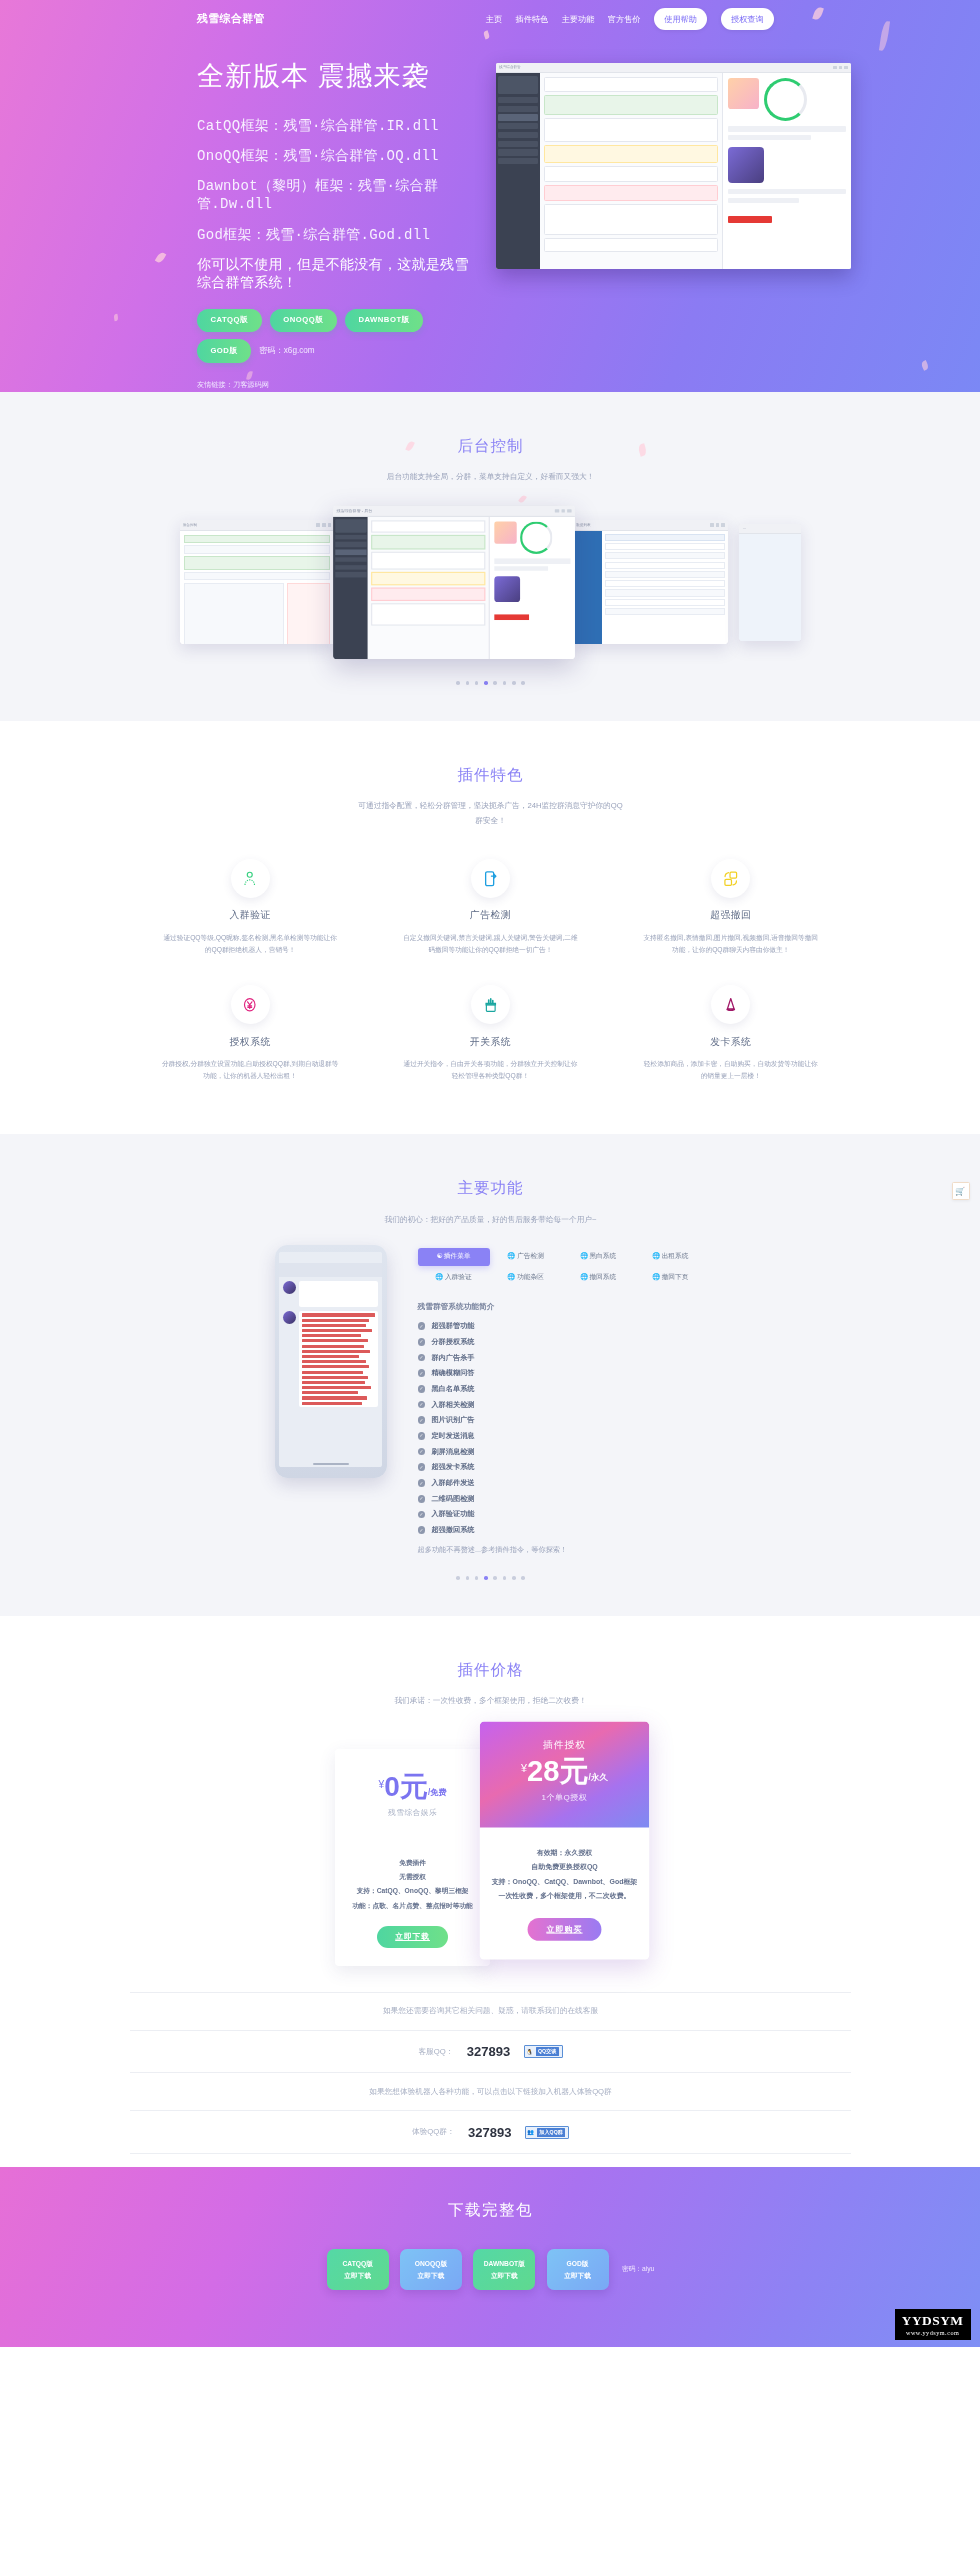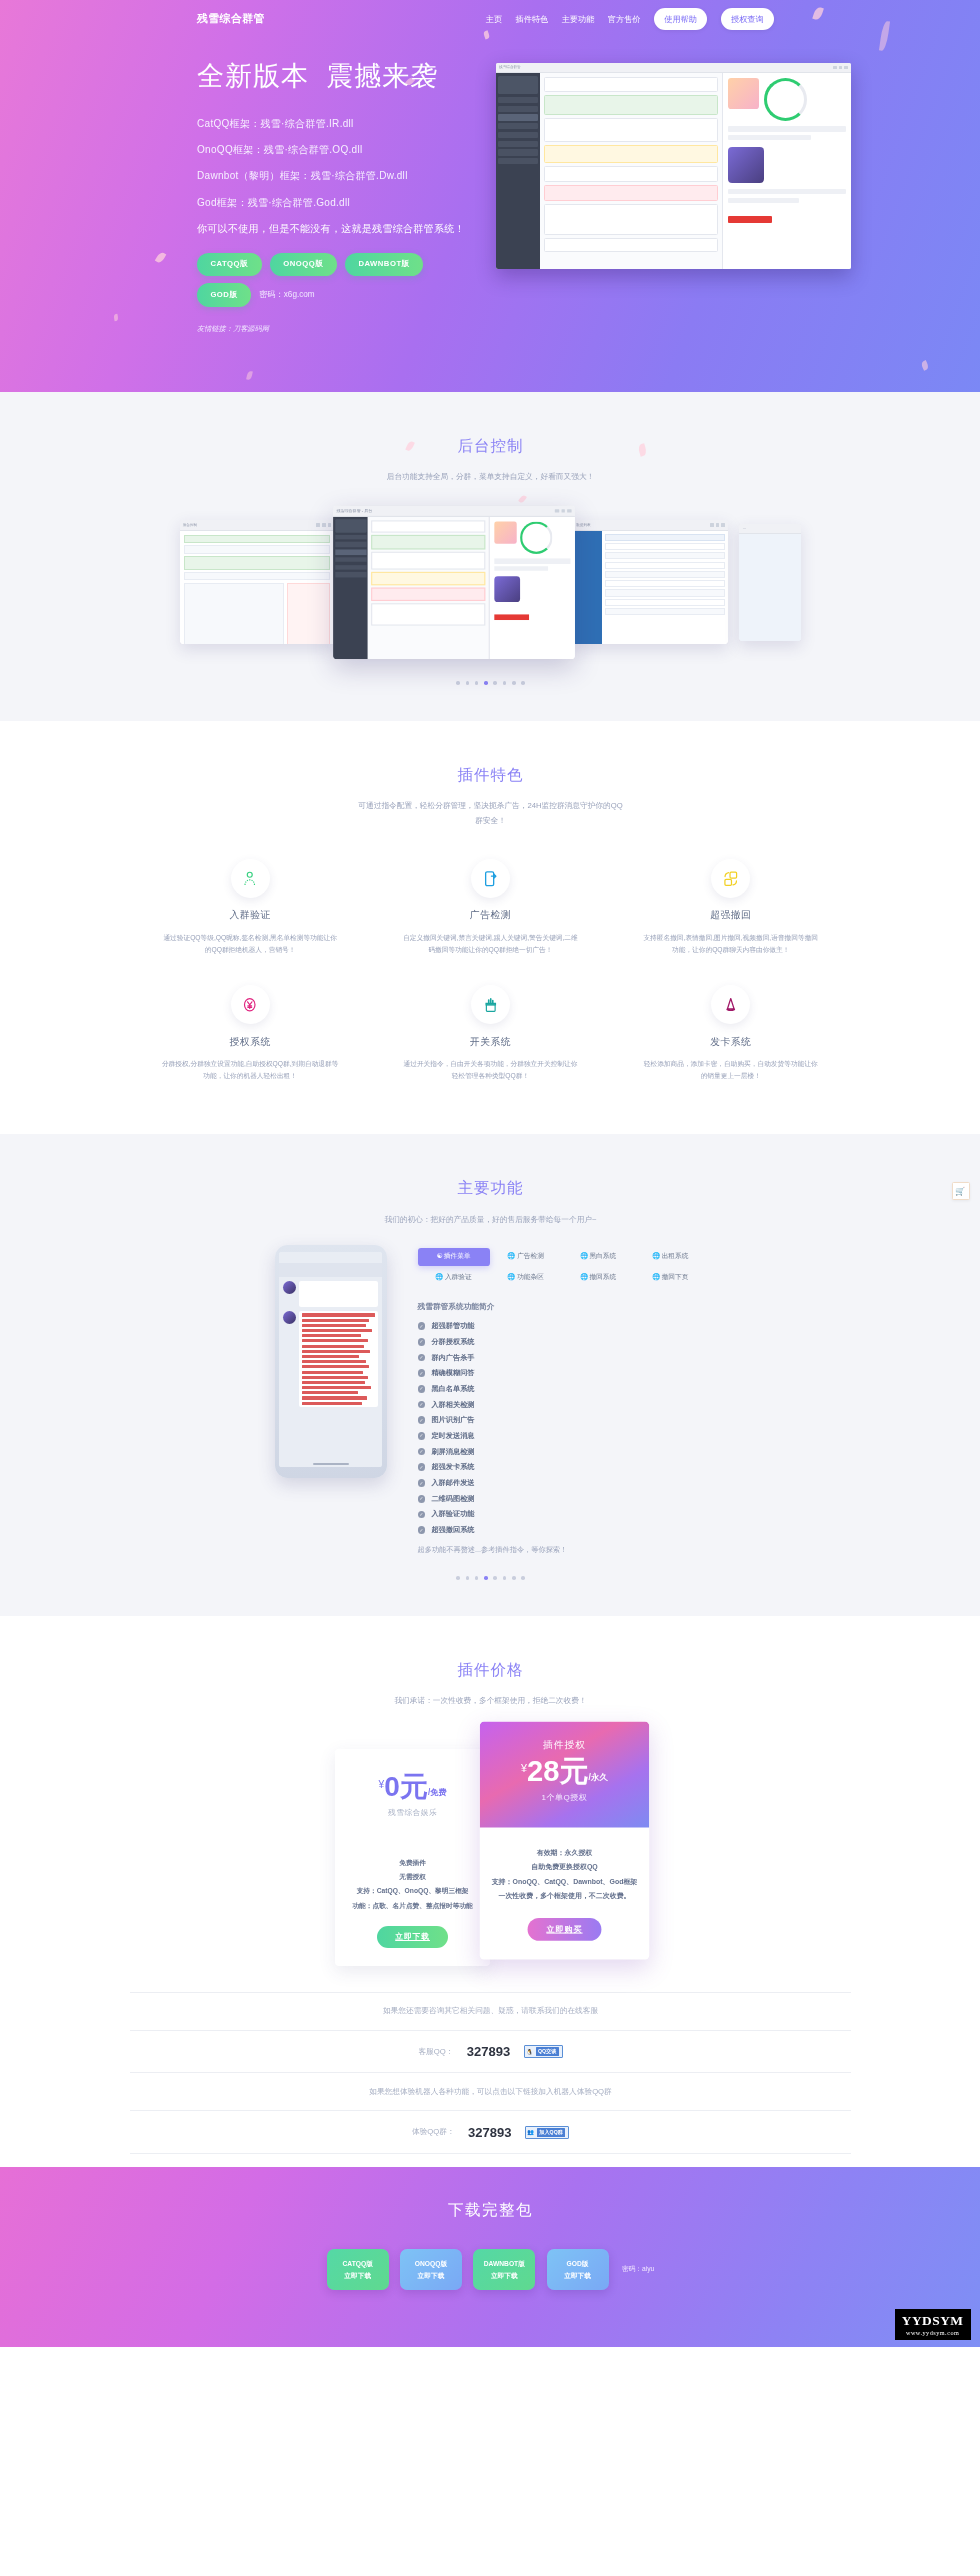--- a/index.html
+++ b/index.html
@@ -38,36 +38,36 @@
   .nav-pill {
     background: #fff; color: #7b6cf6 !important;
     padding: 5.7px 10.3px; border-radius: 13.4px; font-size: 7.7px;
     box-shadow: 0 1px 4.1px rgba(0,0,0,.08);
   }
 
   .hero-body { position: relative; z-index: 4; width: 721px; margin: 0 auto; padding-top: 19.6px; display: flex; }
   .hero-left { width: 330px; margin-left: 67px; }
   .hero-title {
     color: #fff; font-size: 27px; font-weight: 500; letter-spacing: 1px;
-    margin-bottom: 23px; white-space: nowrap; font-family: Liberation Mono, monospace;
-  }
-  .hero-line { color: #f7f0ff; font-size: 10px; margin-bottom: 12.4px; letter-spacing: 0.3px; }
+    margin-bottom: 23px; white-space: nowrap;
+  }
+  .hero-line { color: #f7f0ff; font-size: 14px; margin-bottom: 12.4px; letter-spacing: 0.3px; font-family: Liberation Mono, monospace; }
   .hero-line.strong { color: #fff; }
   .hero-btns { margin-top: 16.5px; display: flex; flex-wrap: wrap; gap: 7.2px 8.2px; width: 247px; align-items: center; }
   .gbtn {
     display: inline-block;
     background: linear-gradient(90deg, #4fd6a0 0%, #6fe089 100%);
     color: #fff; font-size: 7.7px; font-weight: bold;
     padding: 6.7px 13.4px; border-radius: 15.5px;
     text-decoration: none; letter-spacing: 0.5px;
     box-shadow: 0 2.1px 6.2px rgba(60,180,140,.25);
     border: none; cursor: pointer;
   }
   .pwd { color: #f2e8ff; font-size: 8.2px; }
-  .friendlink { color: #f0e6ff; font-size: 7.2px; margin-top: 17px; font-style: italic; }
+  .friendlink { color: #f0e6ff; font-size: 7.2px; margin-top: 17px; }
 
   .hero-right { margin-left: 14.4px; margin-top: 5.2px; }
 
   
   .win {
     background: #f3f5f9; border-radius: 2.1px;
     box-shadow: 0 7.2px 20.6px rgba(40,20,90,.30);
     overflow: hidden;
   }
   .win-bar { height: 10.3px; background: #f0f1f5; display: flex; align-items: center; padding: 0 3.1px; border-bottom: 0.5px solid #e1e4ea; }

